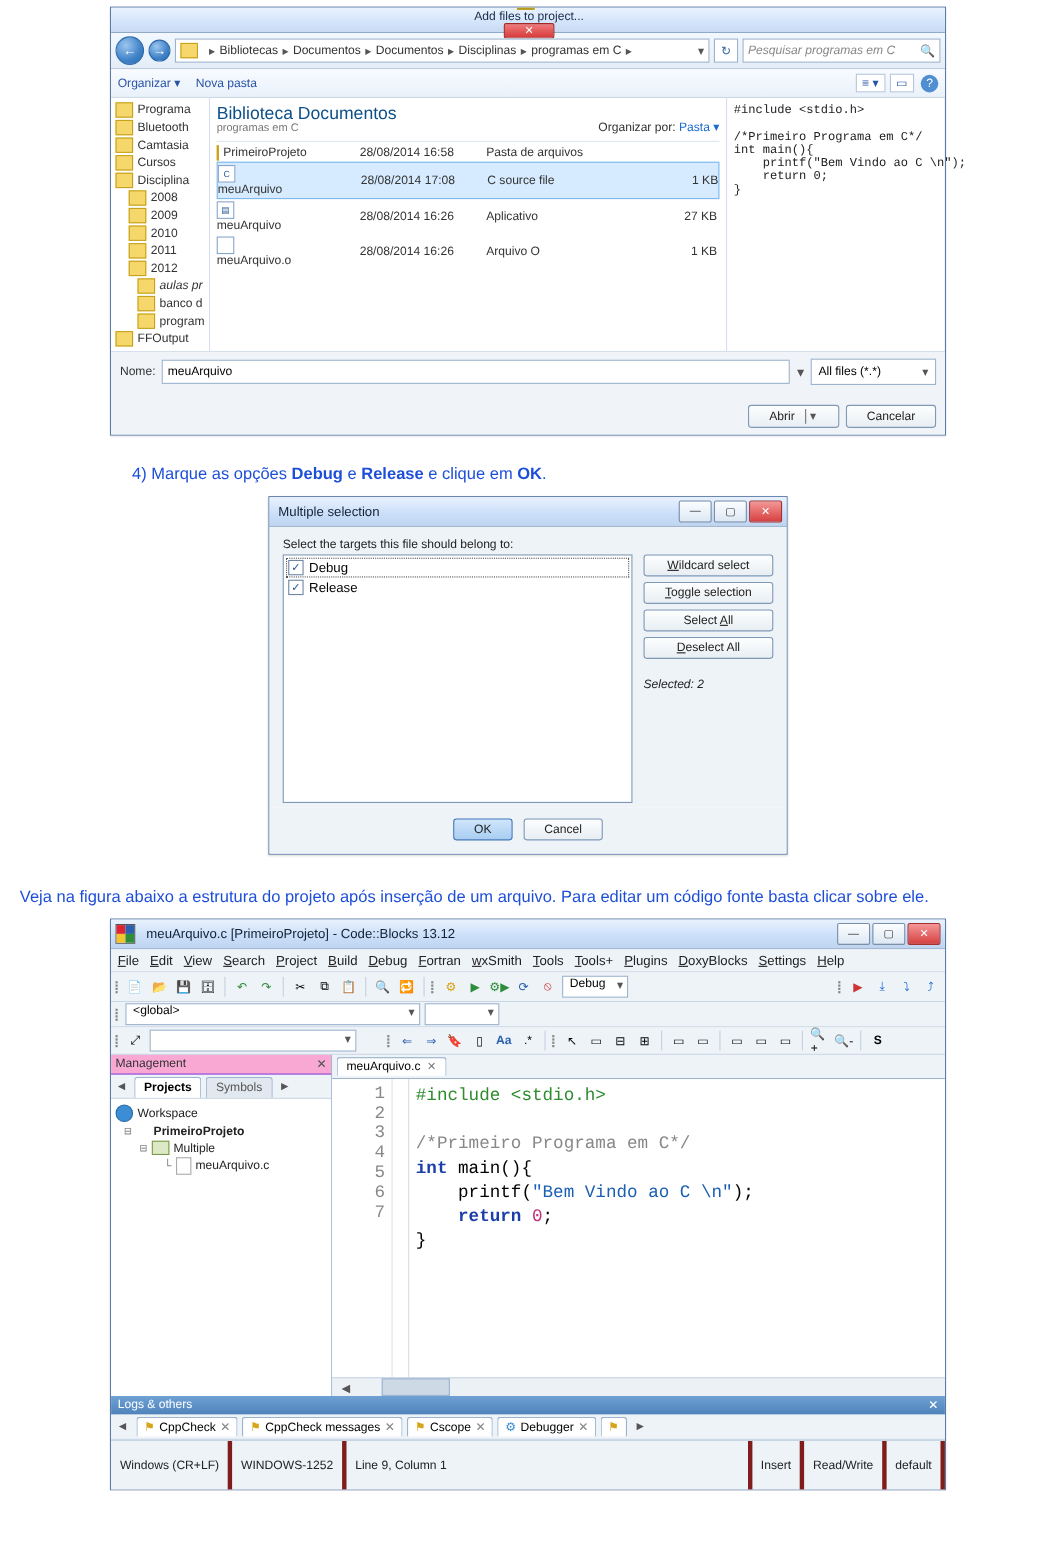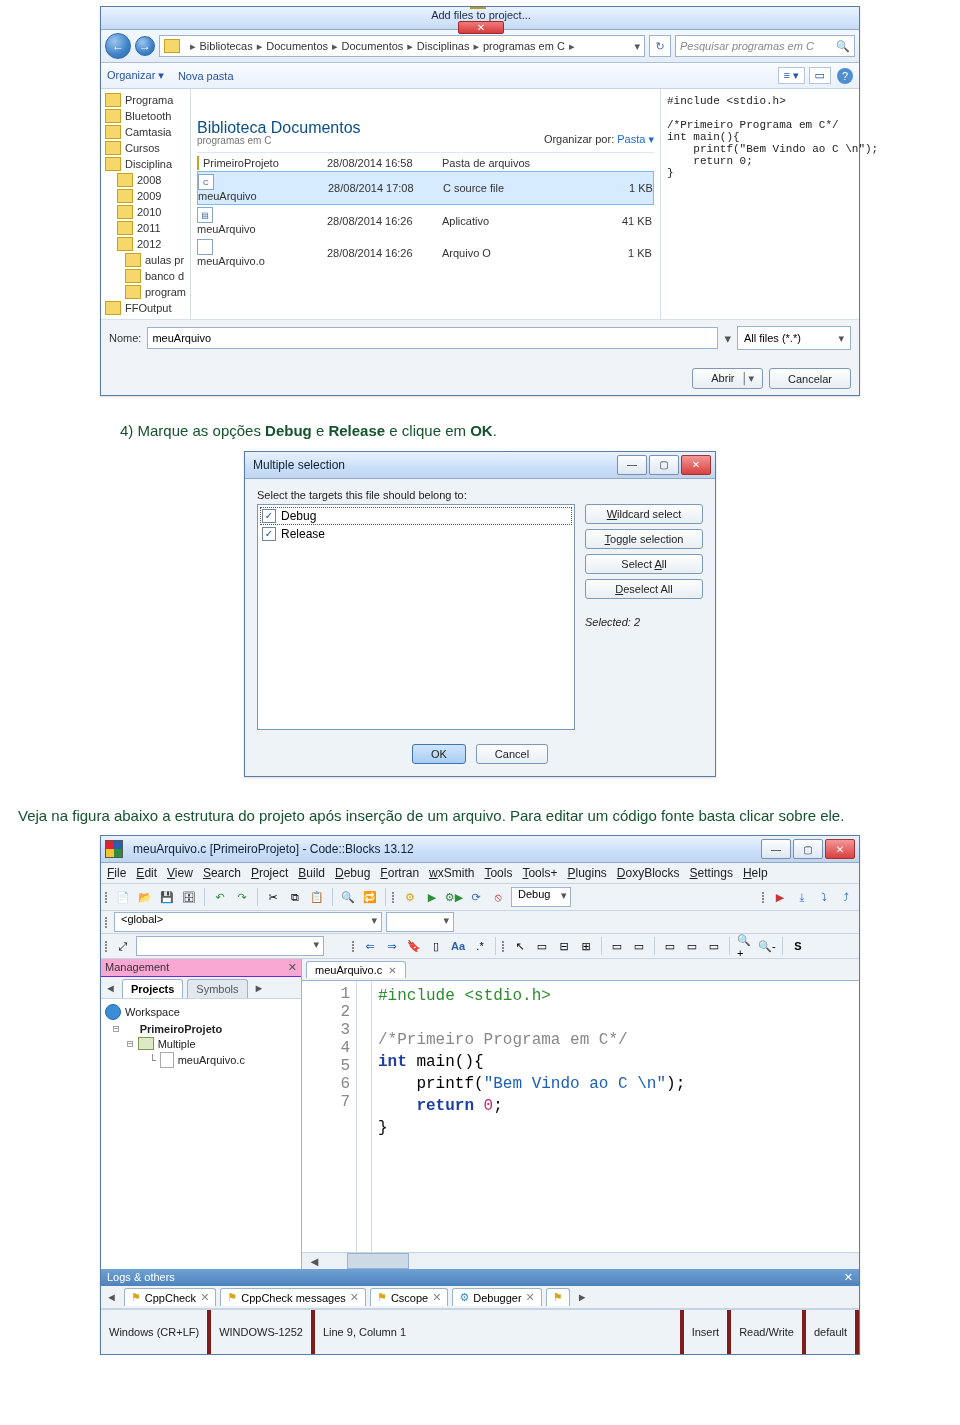--- a/index.html
+++ b/index.html
@@ -62,21 +62,21 @@
     display:flex; align-items:center; padding:4px 6px; font-size:11px; color:#2953a5;
   }
   .toolbar .dd::after{content:" ▾";color:#2953a5;}
   .toolbar .spacer{flex:1;}
   .toolbar .btn{border:1px solid #b6c6d9;background:#fff;padding:1px 5px;margin-left:4px;color:#2953a5;}
   .toolbar .help{width:16px;height:16px;border-radius:50%;background:#4f8fd1;color:#fff;display:flex;align-items:center;justify-content:center;font-size:11px;margin-left:6px;}
   .sc1-body{display:flex;}
   .tree{width:105px;border-right:1px solid #d5e0ec;background:#fff;padding:3px 2px;font-size:11px;color:#333;}
   .tree .item{display:flex;align-items:center;gap:4px;padding:1px 2px;}
   .folder{width:14px;height:12px;background:#f6d76b;border:1px solid #c7a21e;}
-  .mainpane{flex:1;padding:4px 6px;margin-top:24px;}
+  .mainpane{flex:1;padding:4px 6px;}
   .lib-header{display:flex;align-items:flex-end;border-bottom:1px solid #dce6ef;padding:2px 0 6px 0;margin-bottom:2px;}
   .lib-header .title{color:#0b4f8a;font-size:16px;}
   .lib-header .sub{color:#777;font-size:10px;margin-top:-2px;}
   .lib-header .org{margin-left:auto;font-size:11px;color:#333;}
   .lib-header .org .sel{color:#1b6ccf;}
   .table-head{display:flex;font-size:11px;color:#333;border-bottom:1px solid #e8eef4;padding:2px 0;}
   .col-name{width:130px;}
   .col-date{width:115px;}
   .col-tipo{width:140px;}
   .col-size{width:70px;text-align:right;}
@@ -85,25 +85,25 @@
   .row .iconf{width:14px;height:12px;background:#f6d76b;border:1px solid #c7a21e;margin-right:4px;}
   .row .iconc{width:14px;height:14px;border:1px solid #87a6ca;display:flex;align-items:center;justify-content:center;font-size:8px;color:#2d5f9c;margin-right:4px;background:#fff;}
   .preview{width:190px;border-left:1px solid #d5e0ec;padding:6px;font-family:"Courier New",monospace;font-size:11px;color:#222;white-space:pre;}
   .sc1-footer{border-top:1px solid #d5e0ec;padding:6px 8px;background:#f0f4f9;}
   .sc1-footer .row1{display:flex;align-items:center;gap:6px;margin-bottom:18px;}
   .sc1-footer .row1 .lbl{font-size:11px;color:#333;}
   .sc1-footer .row1 input{flex:1;height:20px;border:1px solid #9cb3ce;padding:0 4px;font-size:11px;}
   .sc1-footer .row1 .filter{width:100px;border:1px solid #9cb3ce;height:22px;background:#fff;font-size:11px;display:flex;align-items:center;padding:0 6px;}
   .sc1-footer .row2{display:flex;justify-content:flex-end;gap:6px;}
   .winbtn{background:linear-gradient(#fdfefe,#e8eef3);border:1px solid #7f98b6;border-radius:3px;padding:3px 18px;font-size:11px;color:#222;}
-  .winbtn.split{padding-right:8px;}
+  .winbtn.split{padding-right:20px;}
   .winbtn.split::after{content:" │▾";color:#555;margin-left:4px;}
 
   
-  .body-text{margin:24px 120px 8px 120px;font-size:15px;color:#14532d;line-height:1.5;}
+  .body-text{margin:24px 120px 8px 120px;font-size:15px;color:#1d4ed8;line-height:1.5;}
   .body-text b{font-weight:bold;}
 
   
   .sc2{width:470px;margin-left:auto;margin-right:auto;}
   .sc2 .titlebar2{
     background:linear-gradient(#e9f2fd,#cadefa 60%,#bfd5ef);
     height:26px;border-bottom:1px solid #8fa9c9;
     display:flex;align-items:center;padding:0 4px;
   }
   .titlebar2 .title{font-size:12px;flex:1;color:#123;padding-left:4px;}
@@ -258,21 +258,21 @@
           <span>2010</span>
         </div>
       <div class="item" style="padding-left:14px;">
           <span class="folder"></span>
           <span>2011</span>
         </div>
       <div class="item" style="padding-left:14px;">
           <span class="folder"></span>
           <span>2012</span>
         </div>
-      <div class="item" style="padding-left:22px;">
+      <div class="item" style="padding-left:22px;font-style:italic;">
           <span class="folder"></span>
           <span>aulas pr</span>
         </div>
       <div class="item" style="padding-left:22px;">
           <span class="folder"></span>
           <span>banco d</span>
         </div>
       <div class="item" style="padding-left:22px;">
           <span class="folder"></span>
           <span>program</span>
@@ -303,21 +303,21 @@
         <div class="row selected">
           <div class="col-name"><span class="iconc">C</span><span>meuArquivo</span></div>
           <div class="col-date">28/08/2014 17:08</div>
           <div class="col-tipo">C source file</div>
           <div class="col-size">1 KB</div>
         </div>
         <div class="row">
           <div class="col-name"><span class="iconc">▤</span><span>meuArquivo</span></div>
           <div class="col-date">28/08/2014 16:26</div>
           <div class="col-tipo">Aplicativo</div>
-          <div class="col-size">41 KB</div>
+          <div class="col-size">27 KB</div>
         </div>
         <div class="row">
           <div class="col-name"><span class="iconc"></span><span>meuArquivo.o</span></div>
           <div class="col-date">28/08/2014 16:26</div>
           <div class="col-tipo">Arquivo O</div>
           <div class="col-size">1 KB</div>
         </div>
       </div>
     </div>
     <div class="preview">#include &lt;stdio.h&gt;

